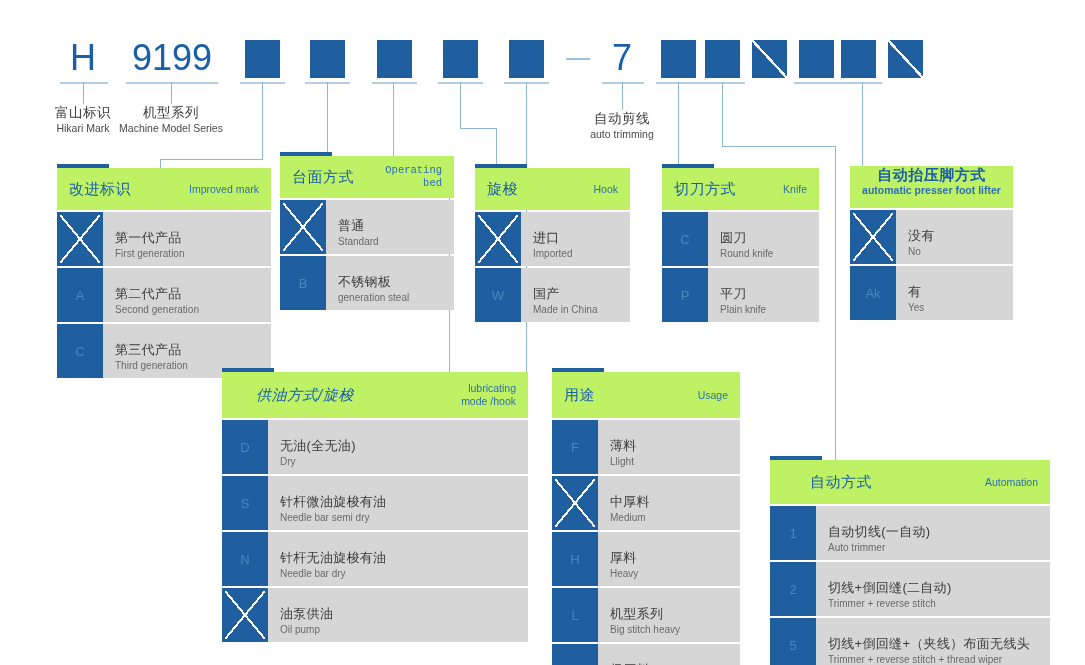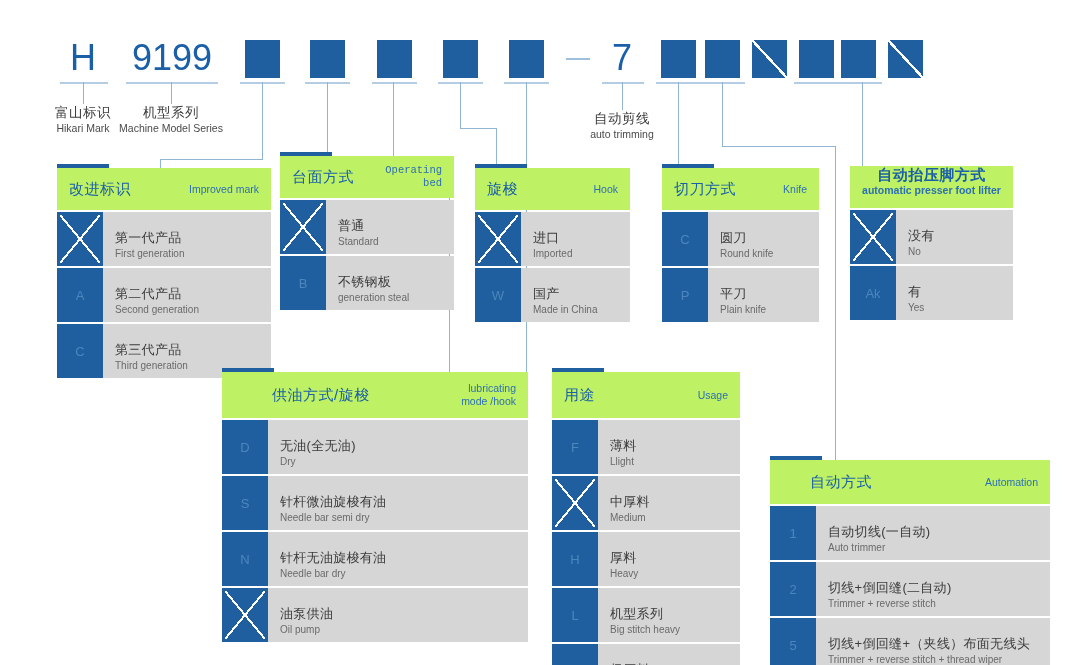--- a/index.html
+++ b/index.html
@@ -317,21 +317,21 @@
       <div class="desc">
         <div class="cn">有</div>
         <div class="en">Yes</div>
       </div>
     </div>
   </div>
 
   <div class="tbl" style="left:222px;top:372px;width:306px;">
     <div class="tbl-hd split" style="height:46px;">
       <div class="tab"></div>
-      <div class="hd-cn" style="margin-left:38px;">供油方式/旋梭</div>
+      <div class="hd-cn" style="margin-left:22px;font-style:italic;">供油方式/旋梭</div>
       <div class="hd-en" style="white-space:pre;">lubricating
 mode /hook</div>
     </div>
     <div class="row">
       <div class="code">D</div>
       <div class="desc">
         <div class="cn">无油(全无油)</div>
         <div class="en">Dry</div>
       </div>
     </div>

